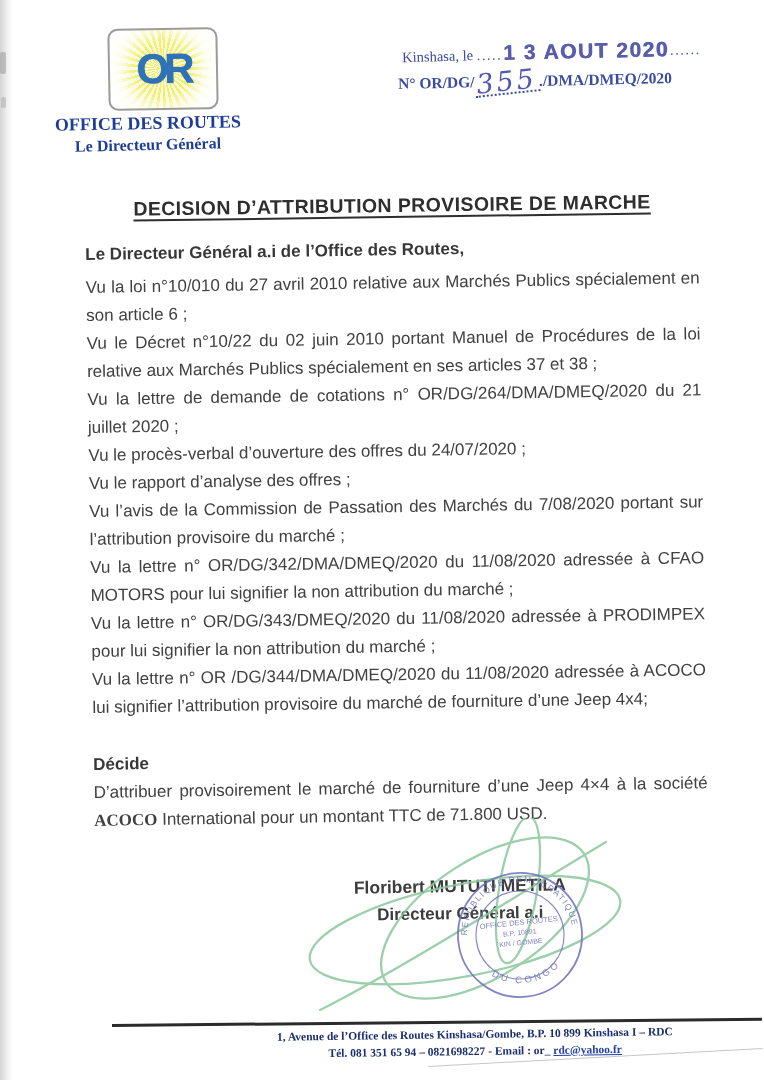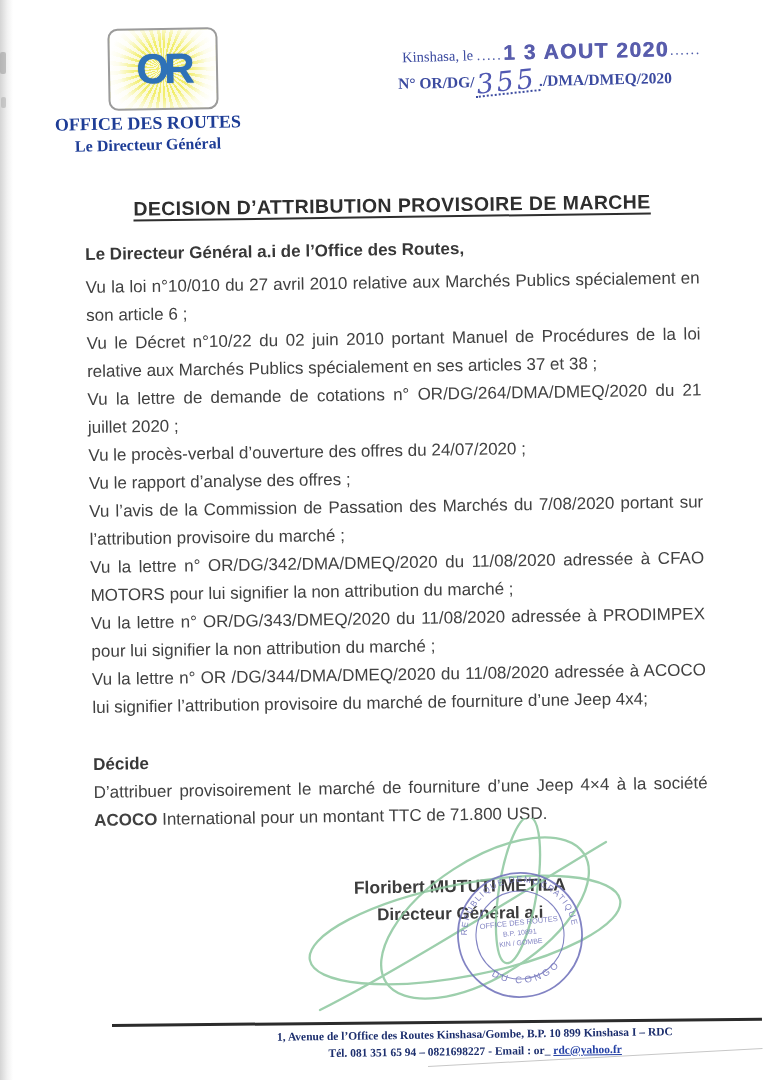--- a/index.html
+++ b/index.html
@@ -51,21 +51,21 @@
     font-weight:bold;font-size:19.5px;letter-spacing:.4px;color:#2e2e2e;
     text-decoration:underline;text-decoration-thickness:2px;text-underline-offset:4px;
     transform:rotate(-.8deg);}
   .body-block{position:absolute;left:85px;top:241px;width:614px;
     font-size:17px;line-height:28px;color:#414141;
     transform:rotate(-.9deg);transform-origin:left top;}
   .salutation{font-weight:bold;color:#383838;margin:0 0 5px 0;}
   .body-block p.vu{margin:0;text-align:justify;}
   .decide-heading{font-weight:bold;color:#383838;margin:29px 0 0 0;}
   .decision{margin:0;text-align:justify;}
-  .decision .bold{font-weight:bold;}
+  .decision .bold{font-weight:bold;font-family:Liberation Serif, serif;}
 
   
   .signature-block{position:absolute;left:300px;top:876px;width:320px;text-align:center;
     font-weight:bold;color:#3c3c3c;transform:rotate(-.9deg);}
   .signature-name{font-size:17.5px;margin-bottom:7px;}
   .signature-role{font-size:17px;}
   .sig-svg{position:absolute;left:280px;top:818px;width:380px;height:205px;pointer-events:none;}
 
   
   .footer-rule{position:absolute;left:112px;top:1024px;width:650px;

